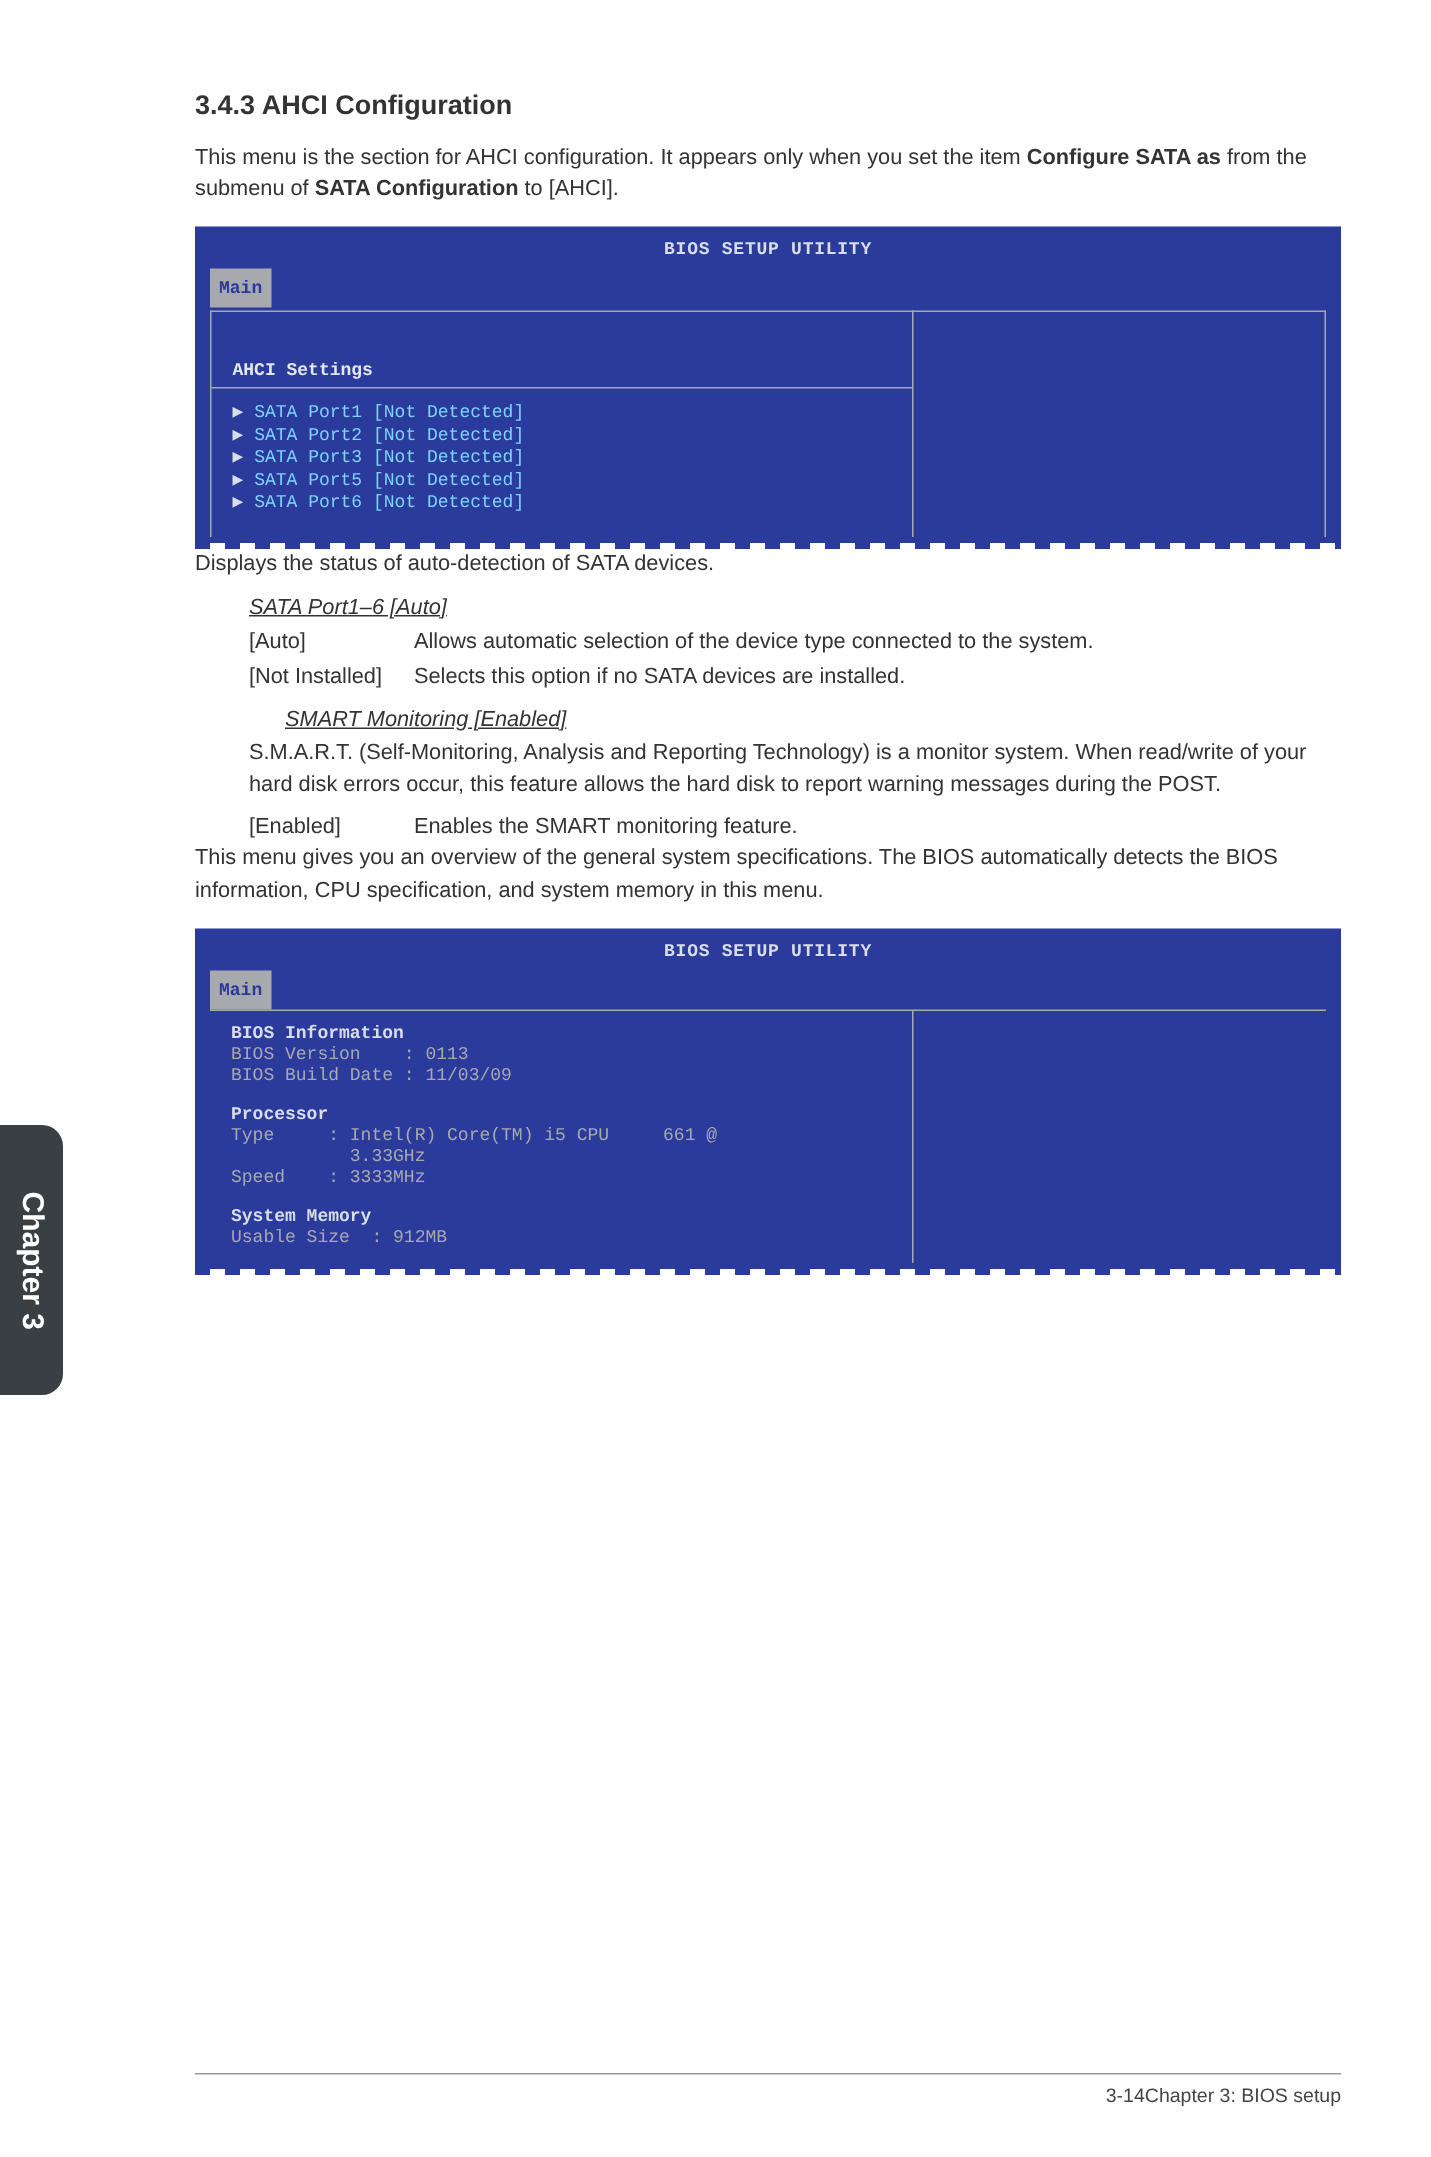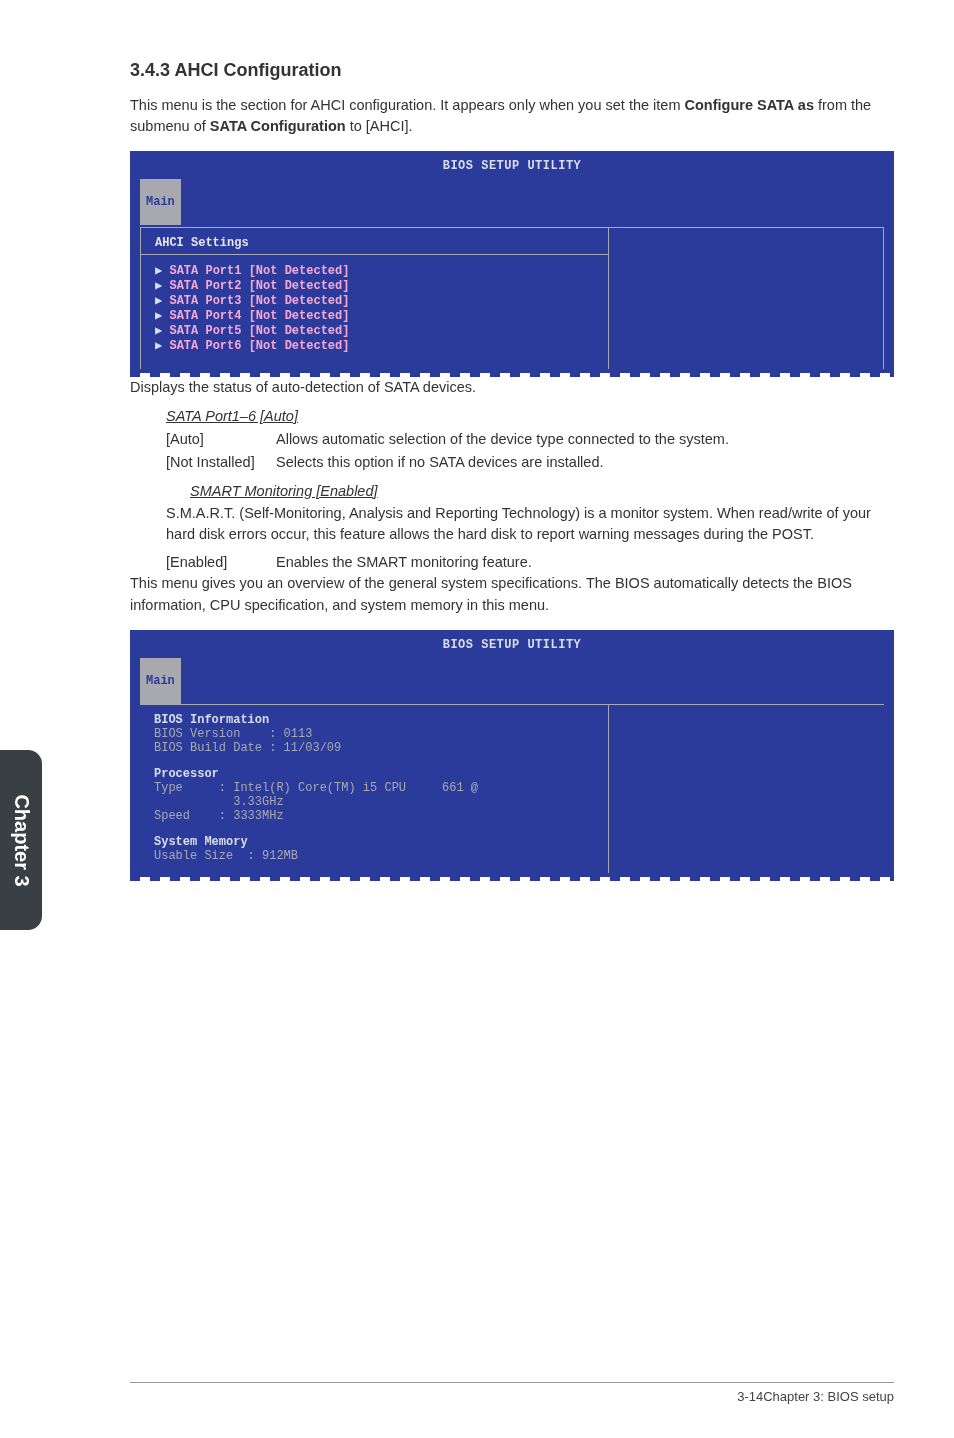--- a/index.html
+++ b/index.html
@@ -40,21 +40,21 @@
     text-align: center;
     color: #d8dee8;
     font-weight: bold;
     letter-spacing: 0.5px;
     margin-bottom: 6px;
   }
   .bios-tab {
     display: inline-block;
     background: #a7a9ae;
     color: #2b3b9c;
-    padding: 16px 6px;
+    padding: 6px 6px;
     font-weight: bold;
   }
   .bios-content {
     display: flex;
     gap: 0;
     margin-top: 2px;
   }
   .bios-left {
     width: 63%;
     border: 1px solid #a7a9ae;
@@ -70,24 +70,25 @@
   .bios-heading {
     color: #e4e6ea;
     font-weight: bold;
     padding-bottom: 4px;
     border-bottom: 1px solid #a7a9ae;
     margin-bottom: 8px;
     margin-left: -14px;
     padding-left: 14px;
     margin-right: -10px;
     padding-right: 10px;
+    margin-top: 24px;
   }
   .bios-line { white-space: pre; }
   .bios-arrow { color: #d8dee8; }
-  .bios-blue { color: #f9a8d4; font-weight: bold; }
+  .bios-blue { color: #7dd3fc; }
   .bios-white { color: #d8dee8; font-weight: bold; }
   .bios-box-flex {
     display: flex;
     border-top: 1px solid #a7a9ae;
   }
   .bios-box-plain-left {
     width: 63%;
     border-right: 1px solid #a7a9ae;
     padding: 8px 10px 10px 14px;
   }
@@ -156,21 +157,20 @@
 
   <div class="bios-box" style="padding-bottom:0;">
     <div class="bios-title-row">BIOS SETUP UTILITY</div>
     <div><span class="bios-tab">Main</span></div>
     <div class="bios-content">
       <div class="bios-left">
         <div class="bios-heading">AHCI Settings</div>
         <div class="bios-line"><span class="bios-arrow">▶ </span><span class="bios-blue">SATA Port1 [Not Detected]</span></div>
         <div class="bios-line"><span class="bios-arrow">▶ </span><span class="bios-blue">SATA Port2 [Not Detected]</span></div>
         <div class="bios-line"><span class="bios-arrow">▶ </span><span class="bios-blue">SATA Port3 [Not Detected]</span></div>
-        <div class="bios-line"><span class="bios-arrow">▶ </span><span class="bios-blue">SATA Port4 [Not Detected]</span></div>
         <div class="bios-line"><span class="bios-arrow">▶ </span><span class="bios-blue">SATA Port5 [Not Detected]</span></div>
         <div class="bios-line"><span class="bios-arrow">▶ </span><span class="bios-blue">SATA Port6 [Not Detected]</span></div>
         <div style="height:6px"></div>
       </div>
       <div class="bios-right"></div>
     </div>
   </div>
   <div class="bios-dashed-bottom"></div>
 
   <p class="body-text" style="margin-bottom:10px;">Displays the status of auto-detection of SATA devices.</p>

